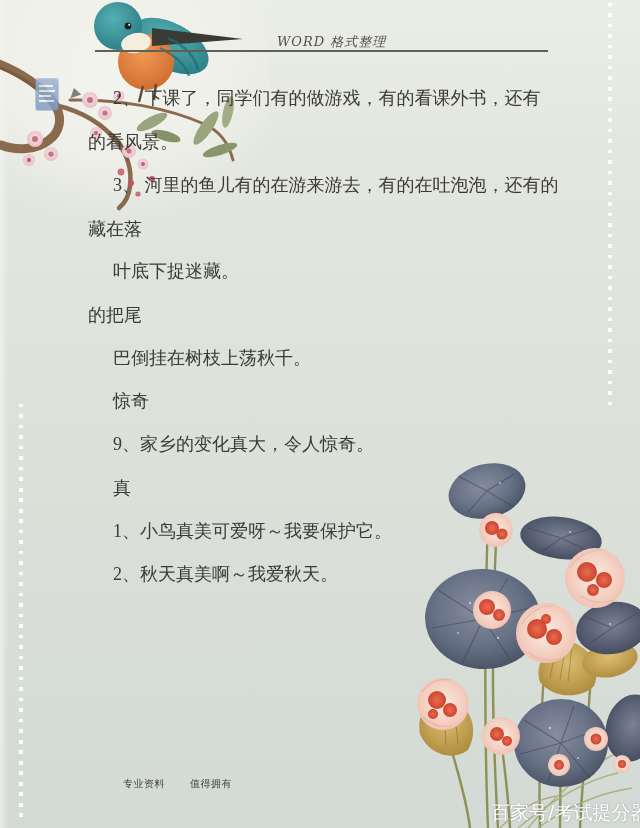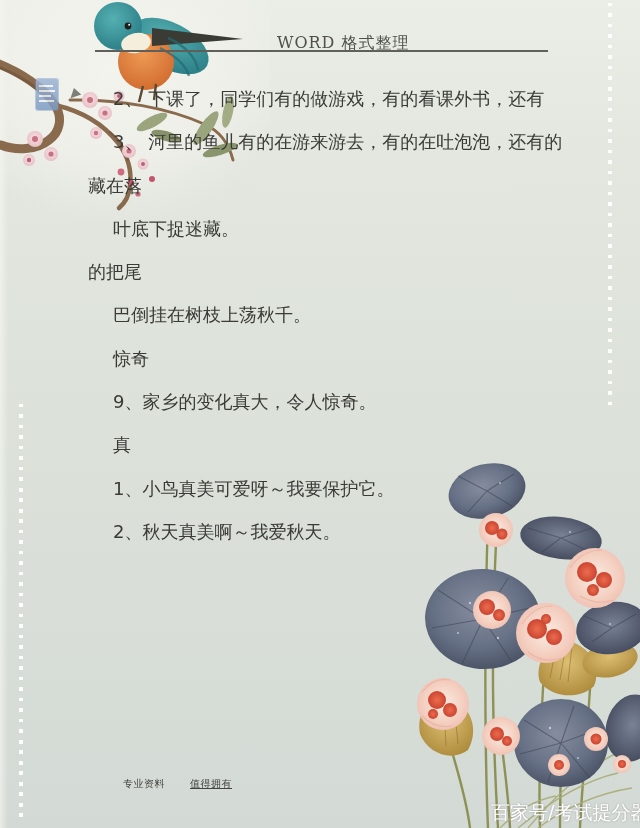--- a/index.html
+++ b/index.html
@@ -6,46 +6,46 @@
   body{width:640px;height:828px;overflow:hidden;background:#dfe4dc;}
   .page{
     position:relative;width:640px;height:828px;overflow:hidden;
     background:linear-gradient(180deg,#ebeee7 0%,#e3e7df 18%,#dde2da 45%,#d9dfd8 70%,#d3d9d4 100%);
     font-family:"DejaVu Sans","Liberation Sans",sans-serif;
   }
   .left-edge{position:absolute;left:0;top:0;width:8px;height:100%;
     background:linear-gradient(to right,rgba(248,250,245,.6),rgba(248,250,245,0));}
   
   .header-text{
-    position:absolute;left:277px;top:33px;font-size:16px;letter-spacing:1px;
-    color:#50504a;font-family:"DejaVu Serif","Liberation Serif",serif;white-space:nowrap;
+    position:absolute;left:277px;top:33px;font-size:13px;letter-spacing:1px;
+    color:#50504a;font-family:"DejaVu Serif","Liberation Serif",serif;white-space:nowrap;font-style:italic;
   }
   .header-line{position:absolute;left:95px;top:50px;width:453px;height:2px;background:#60605b;}
   
   .dots{position:absolute;width:4px;
     background-image:repeating-linear-gradient(to bottom,rgba(255,255,255,.95) 0 3.5px,rgba(255,255,255,0) 3.5px 10.5px);
     filter:blur(.3px);
   }
   .dots-right{left:608px;top:3px;height:407px;}
   .dots-left{left:19px;top:404px;height:420px;}
   
   .bodytext{position:absolute;left:88px;top:77px;width:482px;}
   .line{height:43.3px;font-size:18px;line-height:43.3px;color:#3a3a36;white-space:nowrap;}
-  .line.ind{padding-left:25px;}
+  .line.ind{padding-left:25px;font-family:Liberation Serif, serif;}
   
   .doc-icon{position:absolute;left:36px;top:79px;width:22px;height:31px;border-radius:2px;
     background:linear-gradient(180deg,#9db4d4,#7d9cc4);opacity:.85;
     box-shadow:0 0 0 1px rgba(120,150,190,.5);}
   .doc-icon .bar{position:absolute;left:3px;height:2px;background:rgba(255,255,255,.85);}
   .cursor-glyph{position:absolute;left:72px;top:89px;width:0;height:0;
     border-left:9px solid #6b6b66;border-top:4px solid transparent;border-bottom:7px solid transparent;
     transform:rotate(18deg);opacity:.85;}
   
   .footer-left{position:absolute;left:123px;top:777px;font-size:10px;letter-spacing:.5px;color:#45453f;}
-  .footer-right{position:absolute;left:190px;top:777px;font-size:10px;letter-spacing:.5px;color:#45453f;text-decoration:underline;}
+  .footer-right{position:absolute;left:190px;top:777px;font-size:10px;letter-spacing:.5px;color:#45453f;}
   
   .watermark{position:absolute;left:491px;top:800px;font-size:19px;color:#ffffff;white-space:nowrap;
     text-shadow:0 0 2px rgba(110,110,110,.55);}
   .decor{position:absolute;pointer-events:none;}
   .blossom-decor{left:0;top:0;}
   .lotus-decor{left:410px;top:428px;}
 </style>
 </head>
 <body>
 
@@ -156,20 +156,21 @@
   <div class="cursor-glyph"></div>
 
   <div class="header-text">WORD 格式整理</div>
   <div class="header-line"></div>
 
   <div class="dots dots-right"></div>
   <div class="dots dots-left"></div>
 
   <div class="bodytext">
     <div class="line ind">2、 下课了，同学们有的做游戏，有的看课外书，还有</div>
+    <div class="line">的看风景。</div>
     <div class="line ind">3、 河里的鱼儿有的在游来游去，有的在吐泡泡，还有的</div>
     <div class="line">藏在落</div>
     <div class="line ind">叶底下捉迷藏。</div>
     <div class="line">的把尾</div>
     <div class="line ind">巴倒挂在树枝上荡秋千。</div>
     <div class="line ind">惊奇</div>
     <div class="line ind">9、家乡的变化真大，令人惊奇。</div>
     <div class="line ind">真</div>
     <div class="line ind">1、小鸟真美可爱呀～我要保护它。</div>
     <div class="line ind">2、秋天真美啊～我爱秋天。</div>

